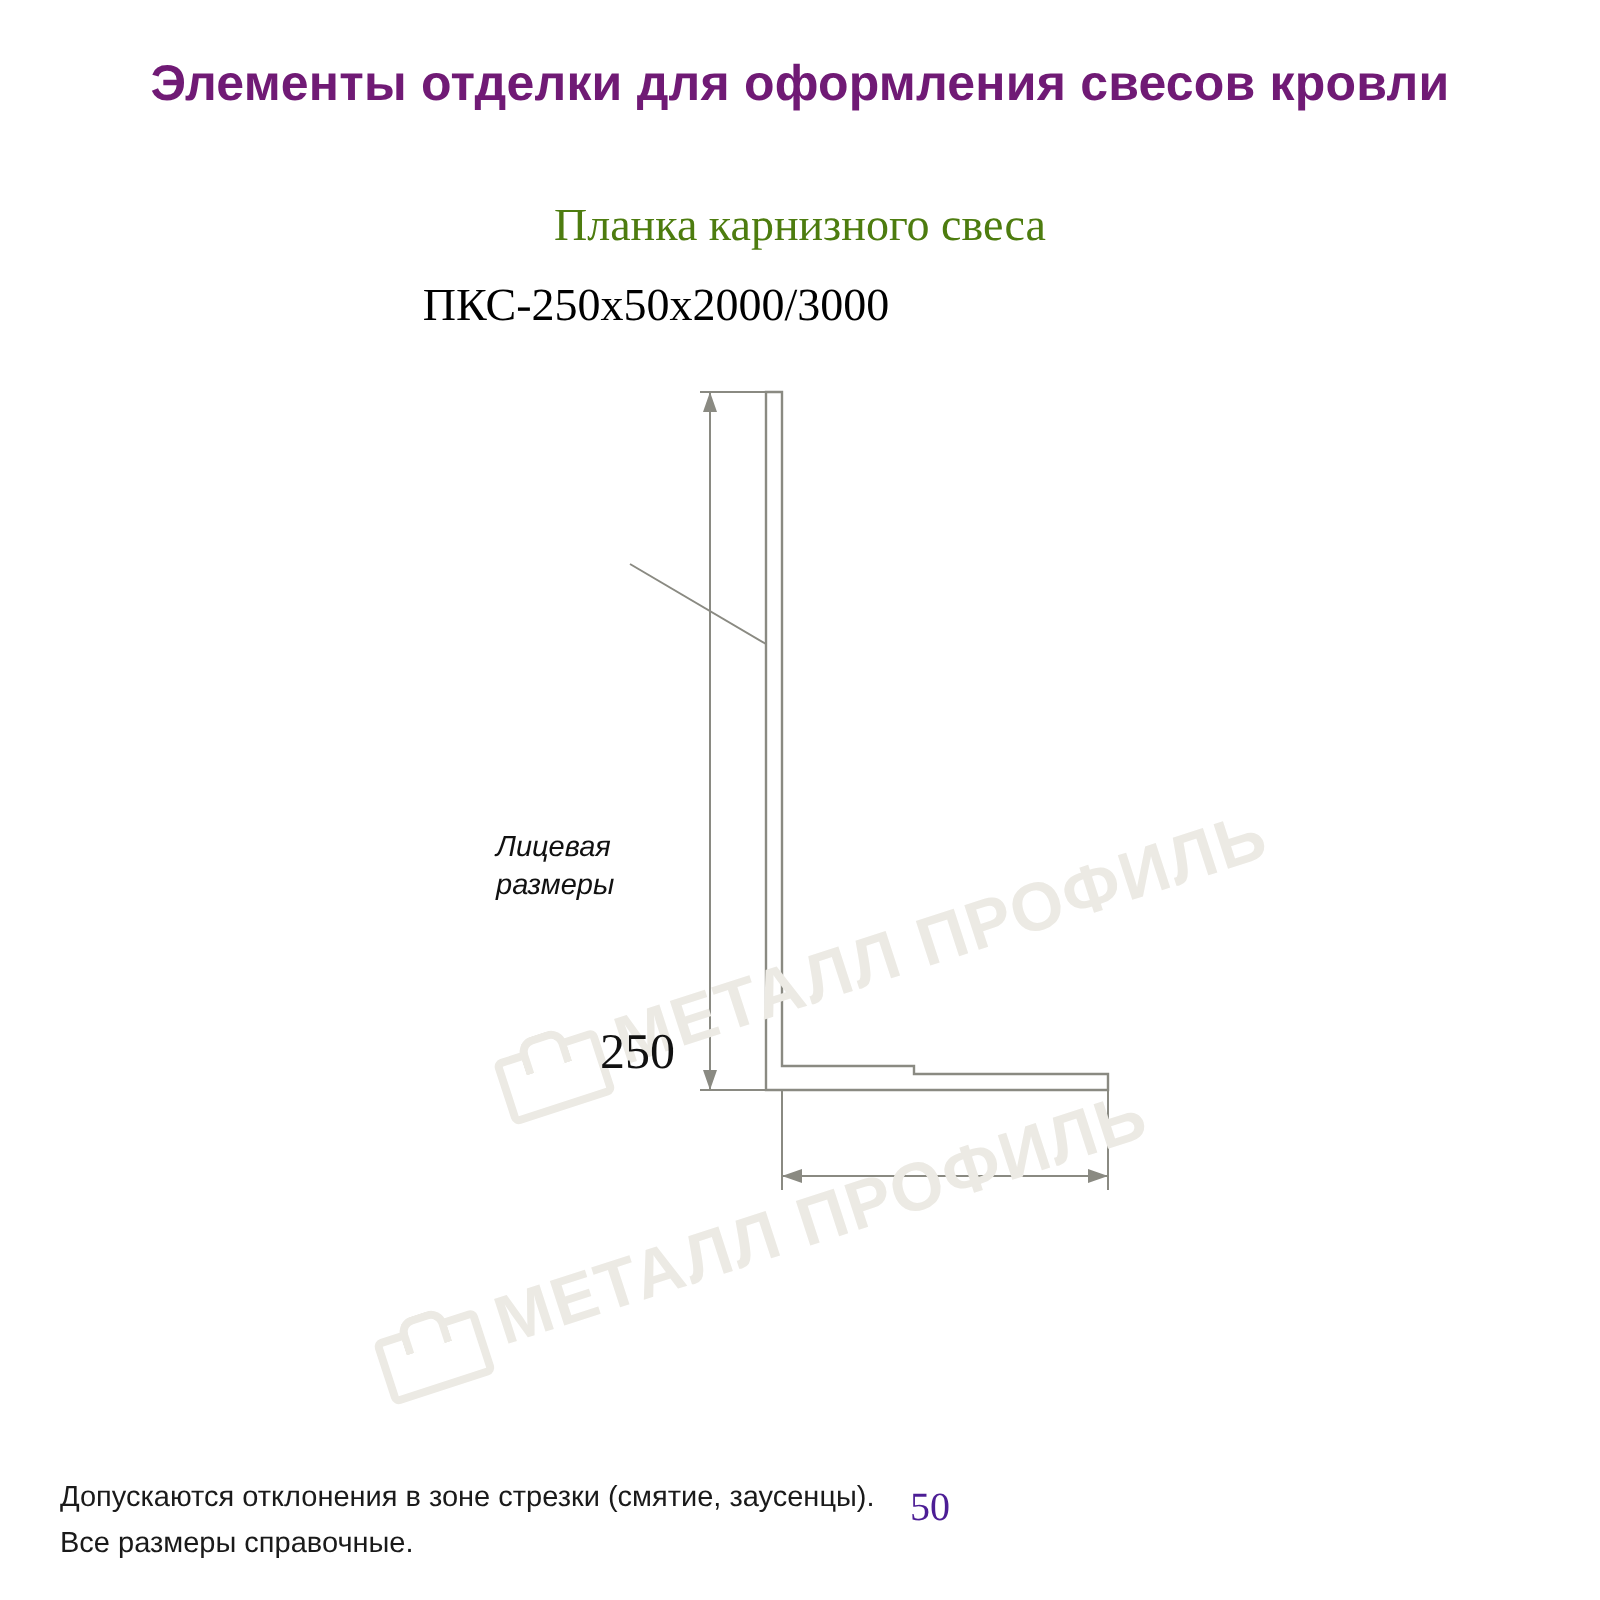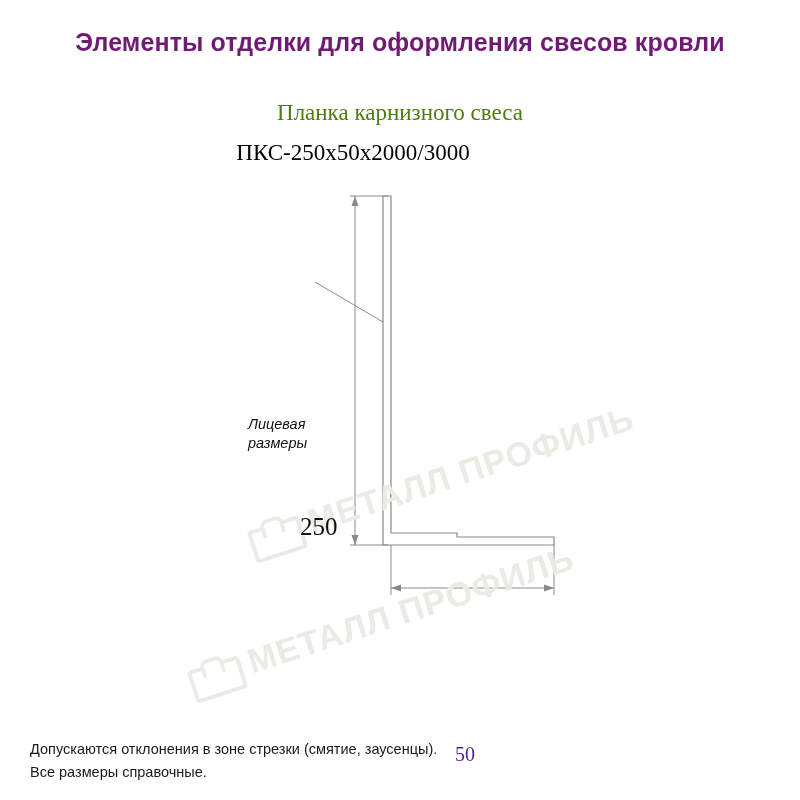--- a/index.html
+++ b/index.html
@@ -43,21 +43,20 @@
   }
   .subtitle2 {
     position: absolute;
     top: 140px;
     left: 0;
     width: 656px;
     text-align: center;
     font-family: "Liberation Serif", serif;
     font-size: 23px;
     color: #000;
-    padding-left: 25px;
   }
   .drawing {
     position: absolute;
     top: 170px;
     left: 0;
     width: 800px;
     height: 470px;
   }
   .wm {
     position: absolute;

